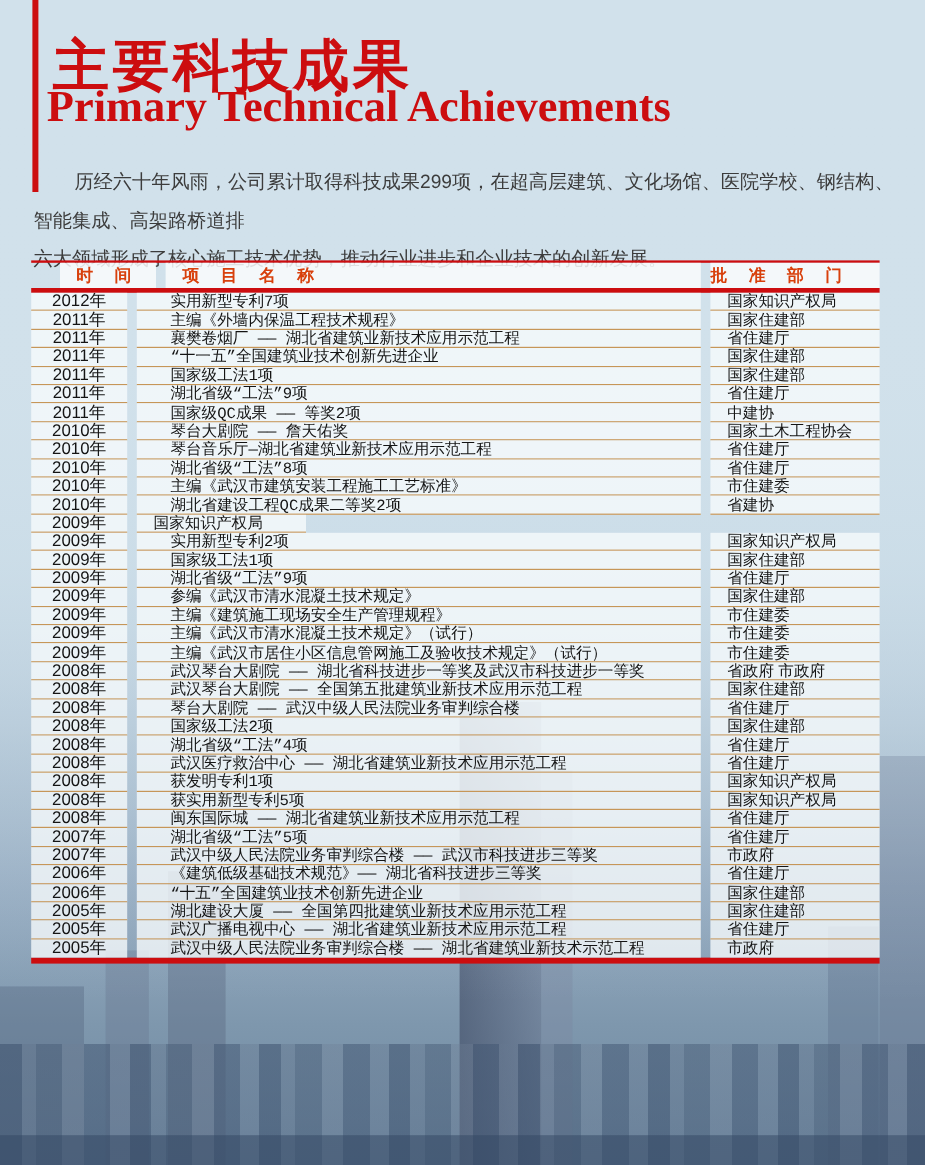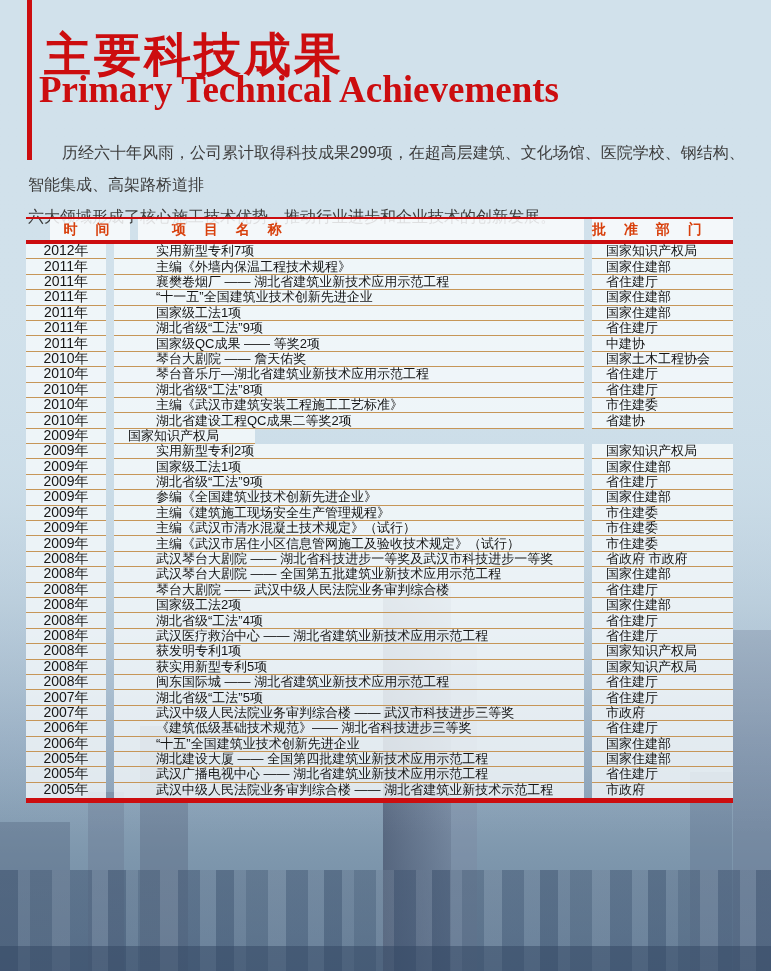--- a/index.html
+++ b/index.html
@@ -47,29 +47,29 @@
   .rule-thin{height:2px;background:var(--accent-red,#d00a0a);}
   .rule-thick{height:4px;background:var(--accent-red,#d00a0a);}
   .rule-bottom{height:5px;background:var(--accent-red,#d00a0a);}
   .thead{display:flex;height:21px;}
   .c1{width:80px;margin-right:8px;}
   .c2{flex:1;margin-right:8px;}
   .c3{width:141px;}
   .thead .cell{background:rgba(250,252,253,.85);display:flex;align-items:center;
     color:var(--header-text,#d8400c);font-weight:bold;font-size:14px;letter-spacing:7px;white-space:nowrap;}
   .thead .c1{justify-content:center;margin-left:24px;}
-  .thead .c2{padding-left:34px;box-sizing:border-box;}
+  .thead .c2{padding-left:14px;box-sizing:border-box;}
   .thead .c3{padding-left:0;box-sizing:border-box;}
   .tbody{display:flex;flex-direction:column;height:554px;}
   .row{flex:1;display:flex;min-height:0;}
   .row .cell{background:rgba(247,251,253,.78);display:flex;align-items:center;
     color:#141414;white-space:nowrap;overflow:hidden;box-sizing:border-box;}
   .row:not(:last-child) .cell{border-bottom:1px solid var(--row-separator,#c69658);}
   .cell-year{font-size:14px;justify-content:center;}
-  .cell-project{font-size:13px;padding-left:42px;}
+  .cell-project{font-size:13px;padding-left:28px;font-family:Liberation Mono, monospace;}
   .cell-dept{font-size:13px;padding-left:14px;}
 </style>
 </head>
 <body>
 
 <div class="bg-base"></div>
 <div class="bld b-center"></div>
 <div class="bld b-center2"></div>
 <div class="bld b-left1"></div>
 <div class="bld b-left2"></div>
@@ -188,21 +188,21 @@
   </div>
 
   <div class="row">
     <div class="cell c1 cell-year">2009年</div>
     <div class="cell c2 cell-project">湖北省级“工法”9项</div>
     <div class="cell c3 cell-dept">省住建厅</div>
   </div>
 
   <div class="row">
     <div class="cell c1 cell-year">2009年</div>
-    <div class="cell c2 cell-project">参编《全国建筑业技术创新先进企业》</div>
+    <div class="cell c2 cell-project">参编《武汉市清水混凝土技术规定》</div>
     <div class="cell c3 cell-dept">国家住建部</div>
   </div>
 
   <div class="row">
     <div class="cell c1 cell-year">2009年</div>
     <div class="cell c2 cell-project">主编《建筑施工现场安全生产管理规程》</div>
     <div class="cell c3 cell-dept">市住建委</div>
   </div>
 
   <div class="row">

